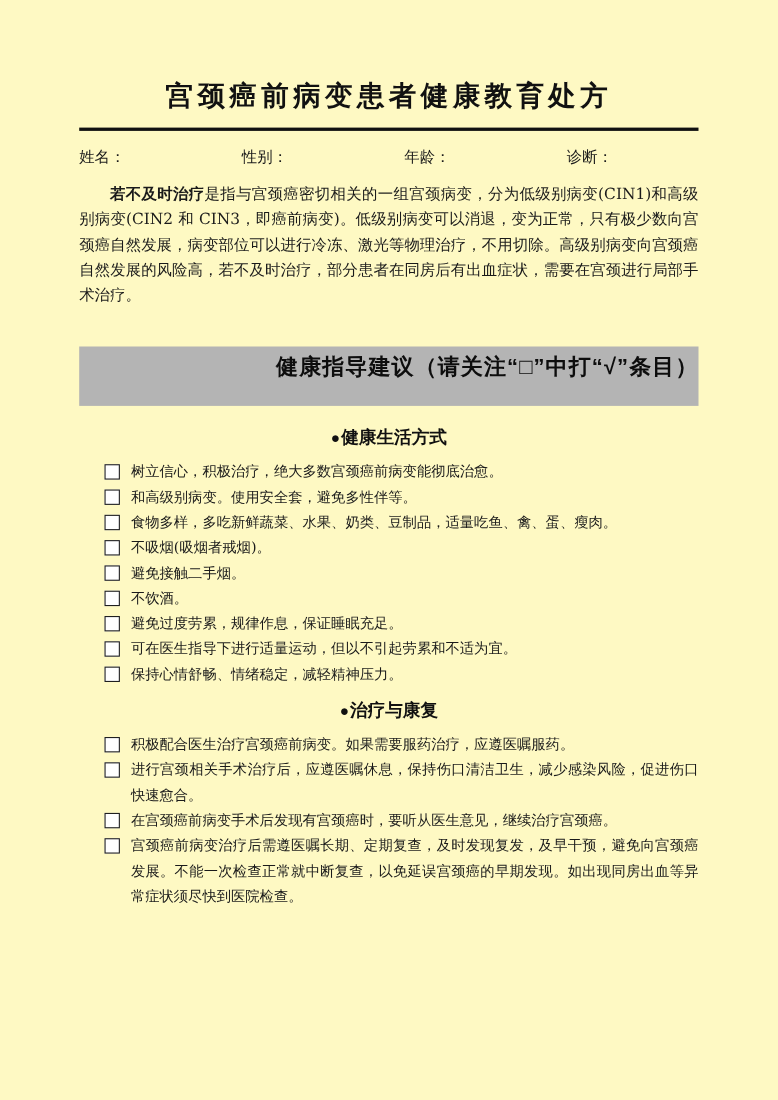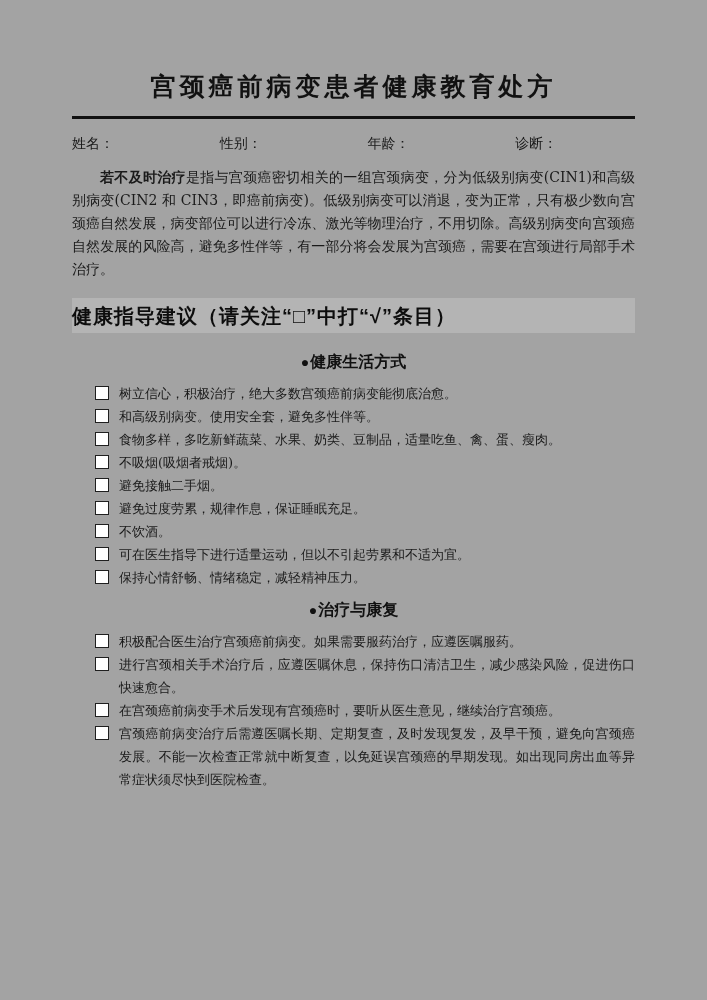--- a/index.html
+++ b/index.html
@@ -1,20 +1,20 @@
 <!DOCTYPE html>
 <html><head>
 <meta charset="utf-8">
 <style>
   html, body { margin: 0; padding: 0; background: #ffffff; }
   .page {
     position: relative;
     width: 707px;
     height: 1000px;
-    background: #a3a3a3;
+    background: #fef9c3;
     color: #1a1a1a;
     font-family: "DejaVu Serif", serif;
     overflow: hidden;
   }
   .content {
     position: absolute;
     left: 72px;
     top: 0;
     width: 563px;
   }
@@ -46,24 +46,24 @@
   .intro { margin-top: 12px; }
   .intro p {
     margin: 0;
     font-size: 14px;
     line-height: 23px;
     text-align: justify;
     text-indent: 2em;
   }
   .lead-bold { font-weight: bold; }
   .banner {
-    margin-top: 17px;
+    margin-top: 34px;
     background: #b4b4b4;
-    text-align: left;
-    padding: 5px 0 3px 0;
+    text-align: right;
+    padding: 5px 0 22px 0;
     font-family: "Liberation Sans", sans-serif;
     font-weight: bold;
     font-size: 20px;
     letter-spacing: 1px;
     color: #0d0d0d;
     white-space: nowrap;
   }
   .section-heading {
     margin-top: 19px;
     font-family: "Liberation Sans", sans-serif;
@@ -114,21 +114,21 @@
         <span class="field-label">年龄：</span>
         <span class="field-value"></span>
       </div>
       <div class="field">
         <span class="field-label">诊断：</span>
         <span class="field-value"></span>
       </div>
     </div>
 
     <div class="intro">
-      <p><span class="lead-bold">若不及时治疗</span><span>是指与宫颈癌密切相关的一组宫颈病变，分为低级别病变(CIN1)和高级别病变(CIN2 和 CIN3，即癌前病变)。低级别病变可以消退，变为正常，只有极少数向宫颈癌自然发展，病变部位可以进行冷冻、激光等物理治疗，不用切除。高级别病变向宫颈癌自然发展的风险高，避免多性伴等，有一部分将会发展为宫颈癌，需要在宫颈进行局部手术治疗。</span></p>
+      <p><span class="lead-bold">若不及时治疗</span><span>是指与宫颈癌密切相关的一组宫颈病变，分为低级别病变(CIN1)和高级别病变(CIN2 和 CIN3，即癌前病变)。低级别病变可以消退，变为正常，只有极少数向宫颈癌自然发展，病变部位可以进行冷冻、激光等物理治疗，不用切除。高级别病变向宫颈癌自然发展的风险高，若不及时治疗，部分患者在同房后有出血症状，需要在宫颈进行局部手术治疗。</span></p>
     </div>
 
     <div class="banner" style="background: rgb(180, 180, 180);">健康指导建议（请关注“□”中打“√”条目）</div>
 
     <div class="section-heading">
       <span class="bullet">●</span><span>健康生活方式</span>
     </div>
     <div class="check-list">
       <div class="check-item">
         <span class="checkbox"></span>
@@ -145,25 +145,25 @@
       <div class="check-item">
         <span class="checkbox"></span>
         <span class="item-text">不吸烟(吸烟者戒烟)。</span>
       </div>
       <div class="check-item">
         <span class="checkbox"></span>
         <span class="item-text">避免接触二手烟。</span>
       </div>
       <div class="check-item">
         <span class="checkbox"></span>
-        <span class="item-text">避免过度劳累，规律作息，保证睡眠充足。</span>
+        <span class="item-text">不饮酒。</span>
       </div>
       <div class="check-item">
         <span class="checkbox"></span>
-        <span class="item-text">不饮酒。</span>
+        <span class="item-text">避免过度劳累，规律作息，保证睡眠充足。</span>
       </div>
       <div class="check-item">
         <span class="checkbox"></span>
         <span class="item-text">可在医生指导下进行适量运动，但以不引起劳累和不适为宜。</span>
       </div>
       <div class="check-item">
         <span class="checkbox"></span>
         <span class="item-text">保持心情舒畅、情绪稳定，减轻精神压力。</span>
       </div>
     </div>

